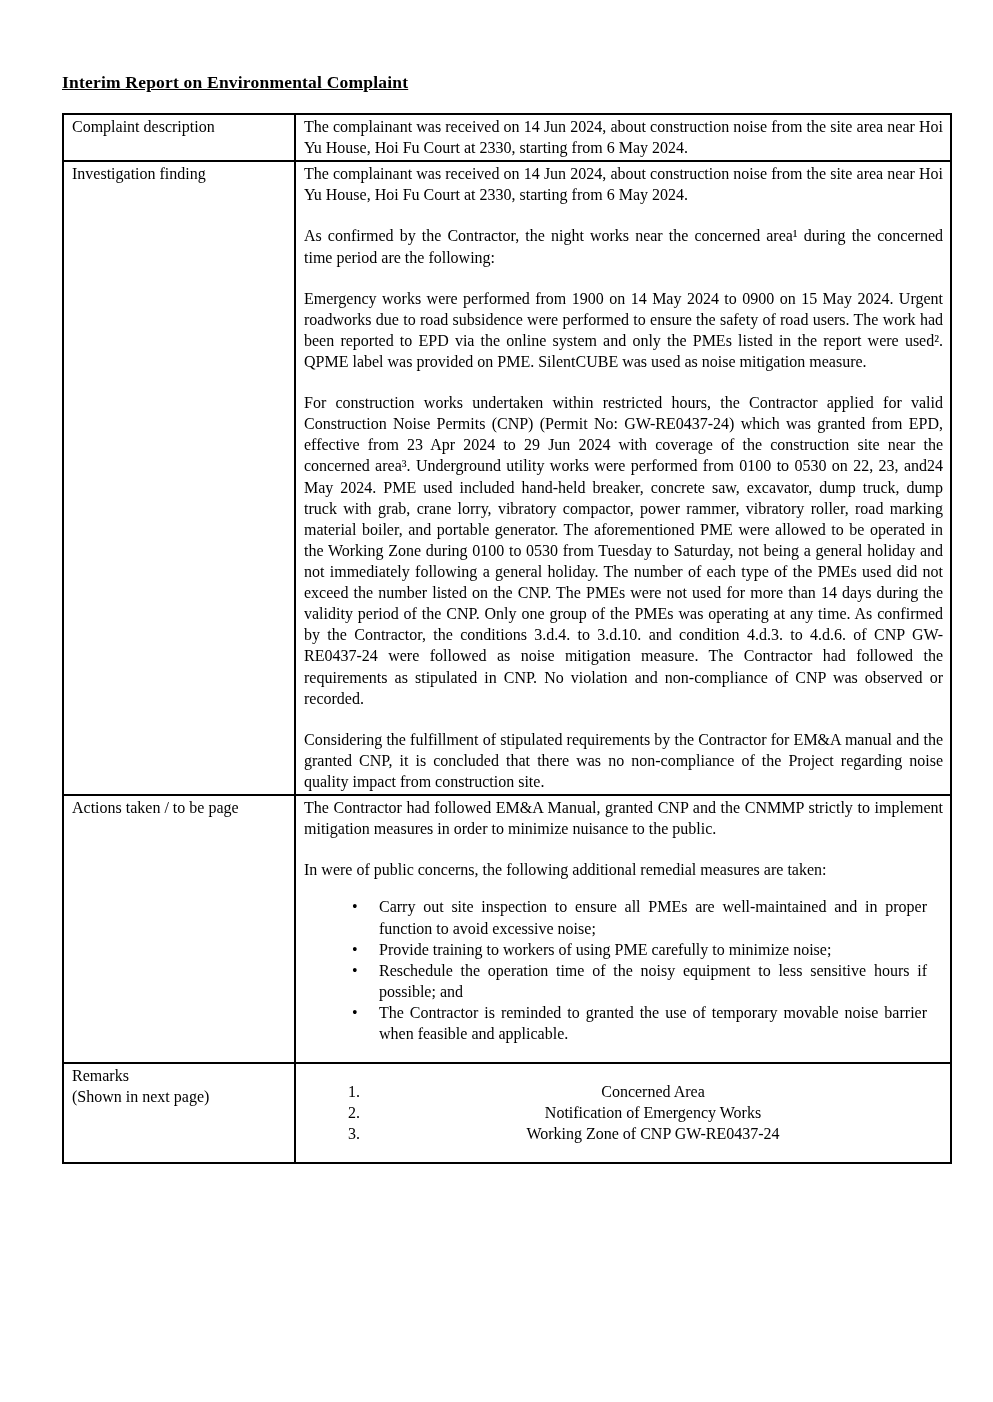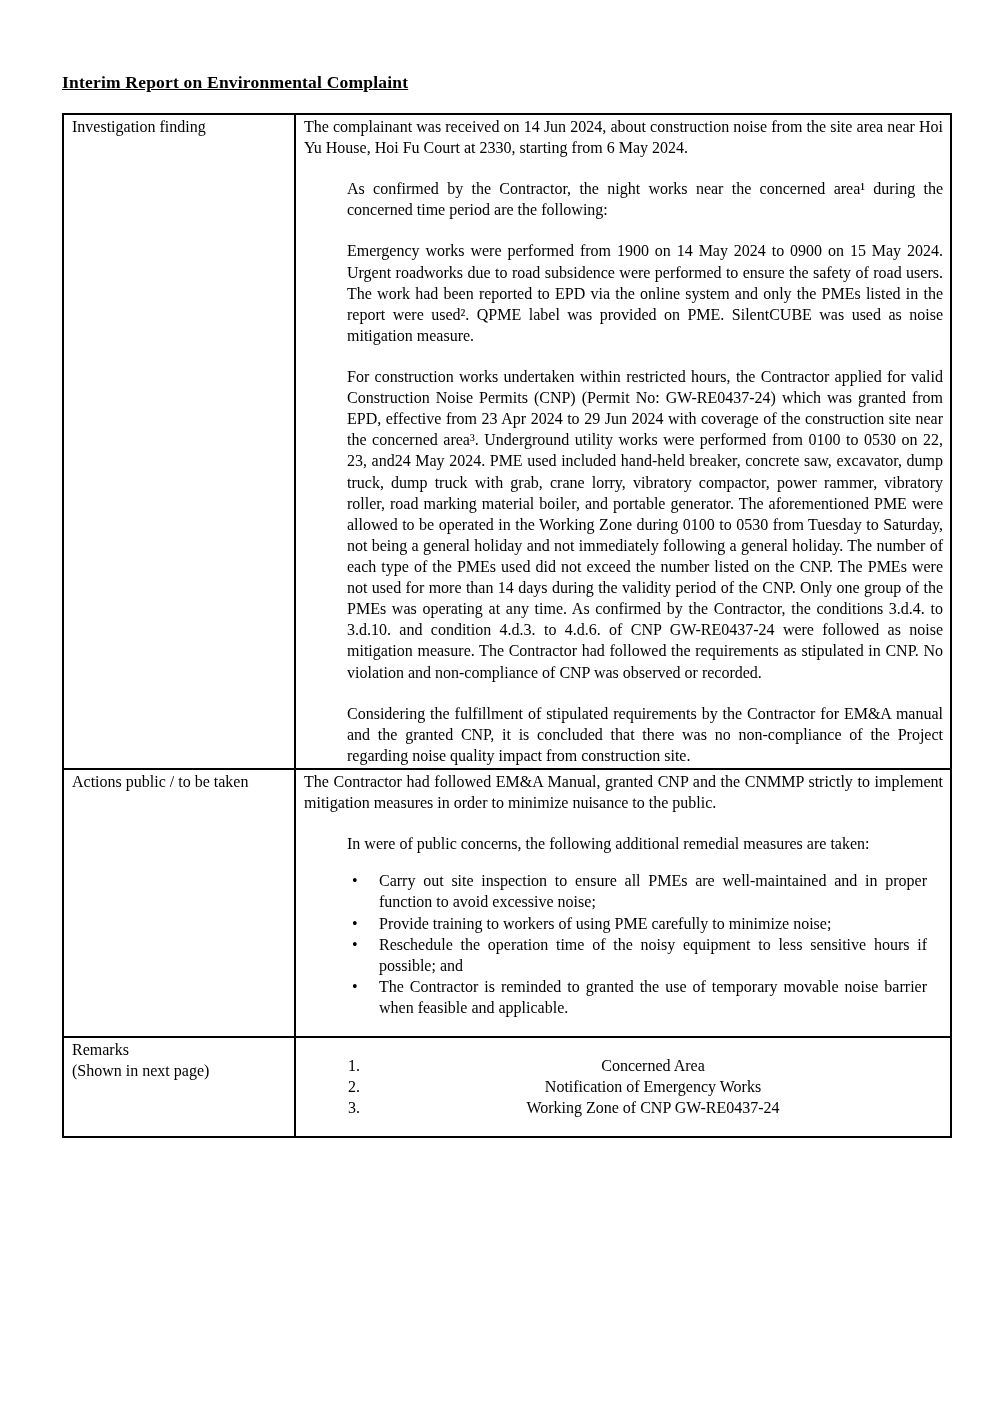--- a/index.html
+++ b/index.html
@@ -29,21 +29,21 @@
   table.report td {
     border: 2px solid #000000;
     vertical-align: top;
     font-size: 16px;
     line-height: 1.32;
     padding: 1px 7px 2px 8px;
   }
   td.label-cell { width: 215px; }
   td.value-cell { text-align: justify; padding-left: 12px; }
   .para { margin: 0; }
-  .para + .para { margin-top: 20px; margin-left: 43px; }
+  .para + .para { margin-top: 20px; }
   .desc-pad { padding-bottom: 23px; }
   ul.bullets, ol.remarks {
     margin: 16px;
     padding: 0;
     counter-reset: item;
   }
   ul.bullets li, ol.remarks li {
     list-style: none;
     position: relative;
     padding-left: 59px;
@@ -68,35 +68,39 @@
 <body>
 
 <div class="page">
 
   <h1 class="doc-title">Interim Report on Environmental Complaint</h1>
 
   <table class="report">
     <tbody>
 
 
+      <tr>
+        <td class="label-cell">Complaint description</td>
+        <td class="value-cell desc-pad">The complainant was received on 14 Jun 2024, about construction noise from the site area near Hoi Yu House, Hoi Fu Court at 2330, starting from 6 May 2024.</td>
+      </tr>
 
 
       <tr>
         <td class="label-cell">Investigation finding</td>
         <td class="value-cell">
           <div class="para">The complainant was received on 14 Jun 2024, about construction noise from the site area near Hoi Yu House, Hoi Fu Court at 2330, starting from 6 May 2024.</div>
           <div class="para">As confirmed by the Contractor, the night works near the concerned area¹ during the concerned time period are the following:</div>
           <div class="para">Emergency works were performed from 1900 on 14 May 2024 to 0900 on 15 May 2024. Urgent roadworks due to road subsidence were performed to ensure the safety of road users. The work had been reported to EPD via the online system and only the PMEs listed in the report were used². QPME label was provided on PME. SilentCUBE was used as noise mitigation measure.</div>
           <div class="para">For construction works undertaken within restricted hours, the Contractor applied for valid Construction Noise Permits (CNP) (Permit No: GW-RE0437-24) which was granted from EPD, effective from 23 Apr 2024 to 29 Jun 2024 with coverage of the construction site near the concerned area³. Underground utility works were performed from 0100 to 0530 on 22, 23, and24 May 2024. PME used included hand-held breaker, concrete saw, excavator, dump truck, dump truck with grab, crane lorry, vibratory compactor, power rammer, vibratory roller, road marking material boiler, and portable generator. The aforementioned PME were allowed to be operated in the Working Zone during 0100 to 0530 from Tuesday to Saturday, not being a general holiday and not immediately following a general holiday. The number of each type of the PMEs used did not exceed the number listed on the CNP. The PMEs were not used for more than 14 days during the validity period of the CNP. Only one group of the PMEs was operating at any time. As confirmed by the Contractor, the conditions 3.d.4. to 3.d.10. and condition 4.d.3. to 4.d.6. of CNP GW-RE0437-24 were followed as noise mitigation measure. The Contractor had followed the requirements as stipulated in CNP. No violation and non-compliance of CNP was observed or recorded.</div>
           <div class="para">Considering the fulfillment of stipulated requirements by the Contractor for EM&amp;A manual and the granted CNP, it is concluded that there was no non-compliance of the Project regarding noise quality impact from construction site.</div>
         </td>
       </tr>
 
       <tr>
-        <td class="label-cell">Actions public / to be taken</td>
+        <td class="label-cell">Actions taken / to be page</td>
         <td class="value-cell">
           <div class="para">The Contractor had followed EM&amp;A Manual, granted CNP and the CNMMP strictly to implement mitigation measures in order to minimize nuisance to the public.</div>
           <div class="para">In were of public concerns, the following additional remedial measures are taken:</div>
           <ul class="bullets">
             <li>Carry out site inspection to ensure all PMEs are well-maintained and in proper function to avoid excessive noise;</li>
             <li>Provide training to workers of using PME carefully to minimize noise;</li>
             <li>Reschedule the operation time of the noisy equipment to less sensitive hours if possible; and</li>
             <li>The Contractor is reminded to granted the use of temporary movable noise barrier when feasible and applicable.</li>
           </ul>
         </td>

